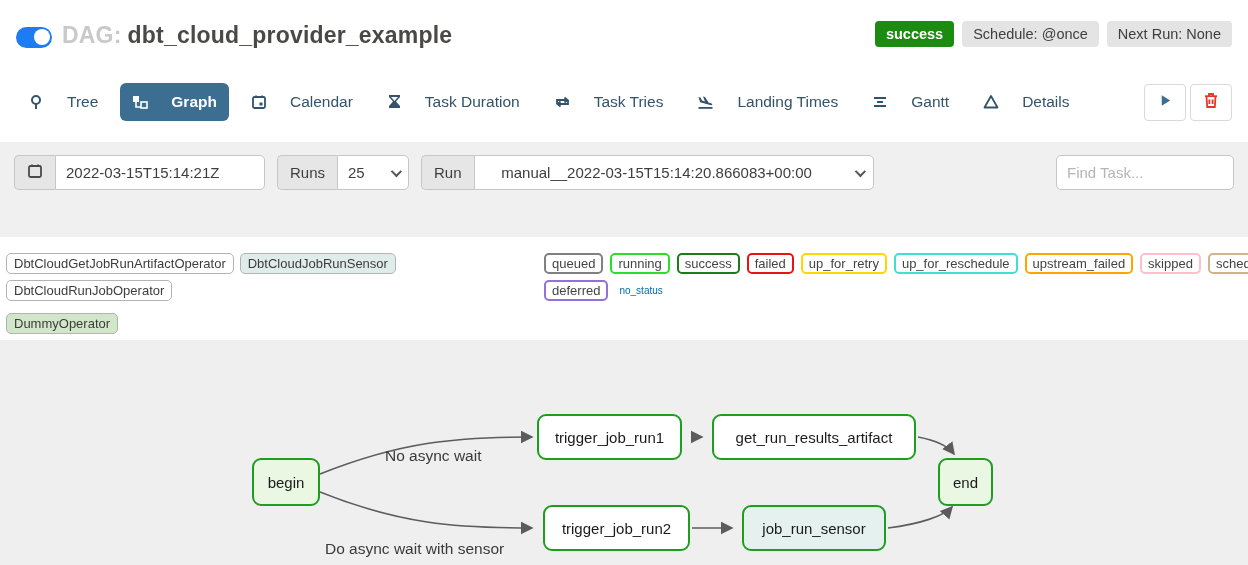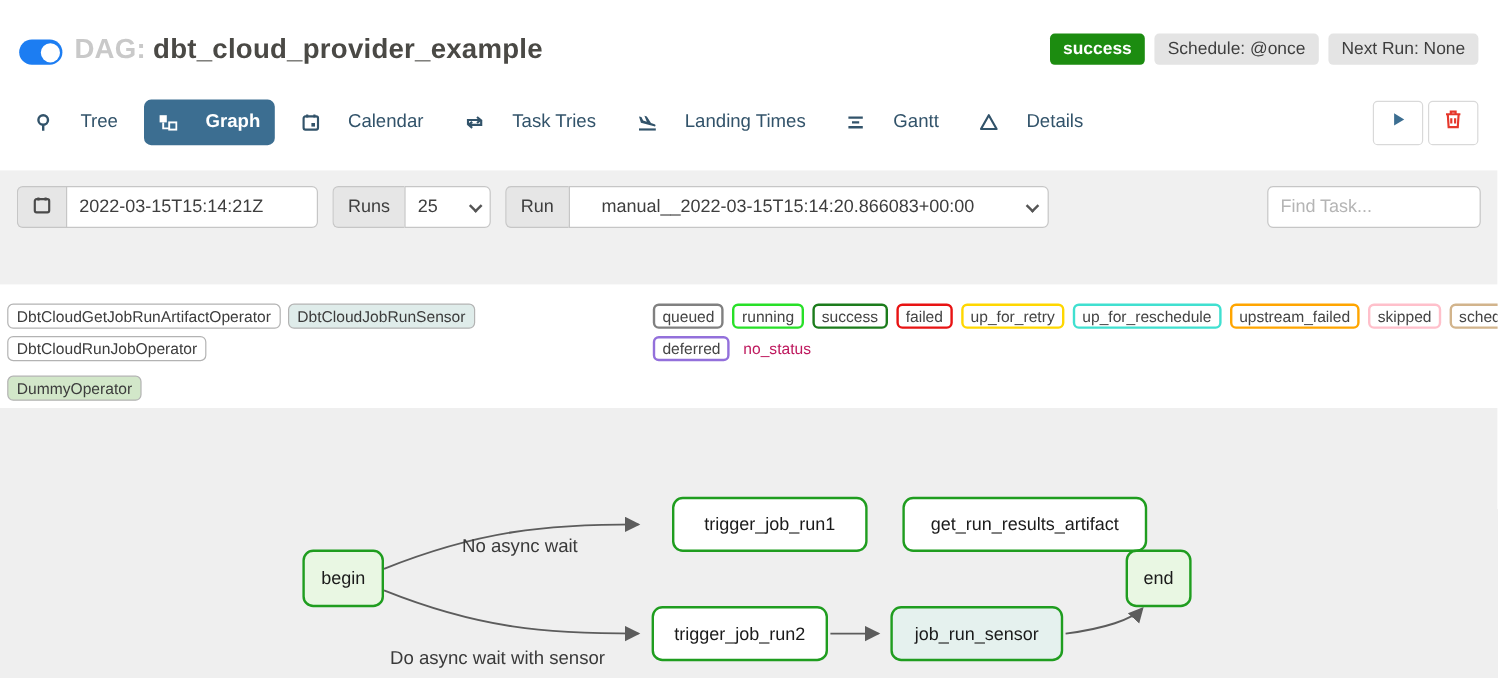--- a/index.html
+++ b/index.html
@@ -1,20 +1,20 @@
 <!DOCTYPE html>
 <html><head>
 <meta charset="utf-8">
 <style>
   * { margin:0; padding:0; box-sizing:border-box; }
   html,body { width:1248px; height:565px; background:#fff; overflow:hidden;
               font-family:"Liberation Sans","DejaVu Sans",sans-serif; color:#51504f; }
 
   
-  .header { display:flex; align-items:flex-end; margin:12px 16px 0; height:42px; }
+  .header { display:flex; align-items:center; margin:12px 16px 0; height:42px; }
   .toggle { width:36px; height:21px; border-radius:11px; background:#1c7df2; position:relative;
             margin:8px 10px 0 0; flex:0 0 auto; cursor:pointer; }
   .toggle .knob { position:absolute; top:2.5px; right:2.5px; width:16px; height:16px;
                   border-radius:50%; background:#fff; }
   .dag-title { font-size:23px; font-weight:bold; letter-spacing:.2px; margin-top:4px; }
   .dag-title .prefix { color:#c9c9c9; margin-right:6px; }
   .dag-title .name { color:#4a4945; }
   .header-badges { margin-left:auto; display:flex; gap:8px; align-items:flex-start; padding-top:2px; }
   .hbadge { font-size:14.5px; padding:5px 11px; border-radius:4px; background:#e4e4e4; color:#3e3e3e; white-space:nowrap; }
   .hbadge.success { background:#1c8c10; color:#fff; font-weight:bold; }
@@ -57,21 +57,21 @@
            border-radius:5px; padding:2px 7px; white-space:nowrap; }
   .op-break { width:100%; height:0; }
   .op-sensor { background:#dfecea; }
   .op-dummy { background:#d2e7c9; }
   .sbadge { font-size:13px; color:#444; background:#fff; border:2px solid #888; border-radius:5px;
             padding:1px 6px; white-space:nowrap; }
   .st-queued{border-color:#808080}.st-running{border-color:#28e028}.st-success{border-color:#1c7c1c}
   .st-failed{border-color:#e81313}.st-up_for_retry{border-color:#ffd700}.st-up_for_reschedule{border-color:#40e0d0}
   .st-upstream_failed{border-color:#ffa500}.st-skipped{border-color:#ffc0cb}.st-scheduled{border-color:#d2b48c}
   .st-deferred{border-color:#9370db}
-  .no-status { font-size:13px; color:#be185d; padding:1px 4px; }
+  .no-status { font-size:10px; color:#0369a1; padding:1px 4px; }
 
   
   .graph-panel { position:relative; margin-top:6px; height:241px; background:#efefef; }
   .gp-controls { position:absolute; top:8px; right:16px; display:flex; align-items:center; gap:10px; }
   .toggle.off { background:#cfcfcf; }
   .toggle.off .knob { left:2.5px; right:auto; }
   .ar-label { font-size:15.5px; color:#51504f; }
   .refresh-btn { width:42px; height:37px; background:#fff; border:1px solid #dcdcdc; border-radius:4px;
                  display:flex; align-items:center; justify-content:center; cursor:pointer; }
   .edges { position:absolute; inset:0; width:100%; height:100%; }
@@ -125,20 +125,28 @@
           <rect x="2" y="3" width="12" height="11" rx="1.5"></rect>
           <line x1="5" y1="1.5" x2="5" y2="4"></line>
           <line x1="11" y1="1.5" x2="11" y2="4"></line>
           <rect x="8.5" y="8.5" width="3" height="3" fill="currentColor" stroke="none"></rect>
         </svg>
       </span>
     <span>Calendar</span>
   </div>
   <div class="tab">
     <span>
+        <svg width="15" height="16" viewBox="0 0 15 16" fill="currentColor">
+          <path d="M2,1 h11 v2 l-4,4.5 4,4.5 v2 h-11 v-2 l4,-4.5 -4,-4.5 z M4,3 l3.5,4 3.5,-4 z"></path>
+        </svg>
+      </span>
+    <span>Task Duration</span>
+  </div>
+  <div class="tab">
+    <span>
         <svg width="17" height="16" viewBox="0 0 17 16" fill="none" stroke="currentColor" stroke-width="1.8">
           <path d="M3,10 v-4 h10"></path>
           <path d="M10.5,3.5 L13.5,6 L10.5,8.5" fill="none"></path>
           <path d="M14,6 v4 h-10"></path>
           <path d="M6.5,7.5 L3.5,10 L6.5,12.5" fill="none"></path>
         </svg>
       </span>
     <span>Task Tries</span>
   </div>
   <div class="tab">
@@ -255,21 +263,21 @@
       <path d="M320,134 C400,102 455,97 532,97" marker-end="url(#arrow)"></path>
       <path d="M692,97 L702,97" marker-end="url(#arrow)"></path>
       <path d="M918,97 C934,100 948,106 954,114" marker-end="url(#arrow)"></path>
       <path d="M320,152 C400,184 455,188 532,188" marker-end="url(#arrow)"></path>
       <path d="M692,188 L732,188" marker-end="url(#arrow)"></path>
       <path d="M888,188 C920,184 944,176 952,167" marker-end="url(#arrow)"></path>
     </g>
   </svg>
 
   <div class="node node-green" style="left:252px; top:118px; width:68px; height:48px;">begin</div>
-  <div class="node" style="left:560px; top:74px; width:163px; height:46px;">trigger_job_run1</div>
-  <div class="node" style="left:752px; top:74px; width:204px; height:46px;">get_run_results_artifact</div>
+  <div class="node" style="left:537px; top:74px; width:145px; height:46px;">trigger_job_run1</div>
+  <div class="node" style="left:712px; top:74px; width:204px; height:46px;">get_run_results_artifact</div>
   <div class="node node-green" style="left:938px; top:118px; width:55px; height:48px;">end</div>
   <div class="node" style="left:543px; top:165px; width:147px; height:46px;">trigger_job_run2</div>
   <div class="node node-teal" style="left:742px; top:165px; width:144px; height:46px;">job_run_sensor</div>
 
   <div class="edge-label" style="left:385px; top:107px;">No async wait</div>
   <div class="edge-label" style="left:325px; top:200px;">Do async wait with sensor</div>
 </div>
 
 </body></html>

